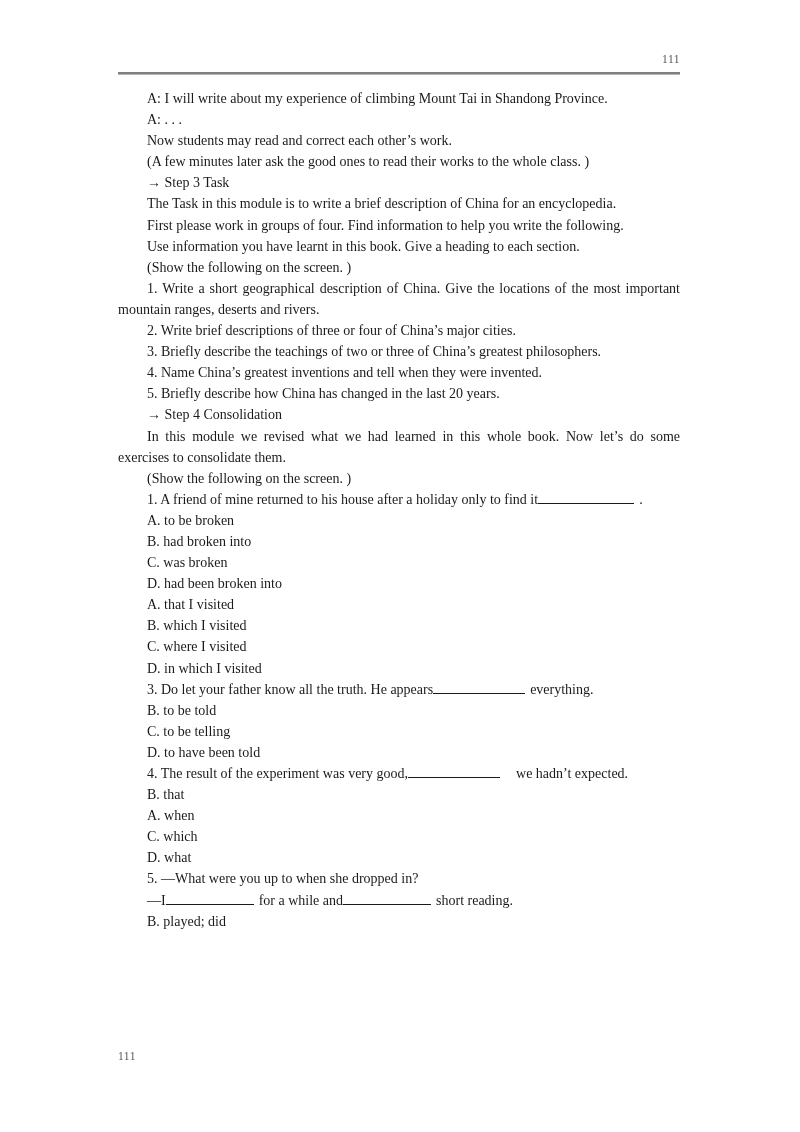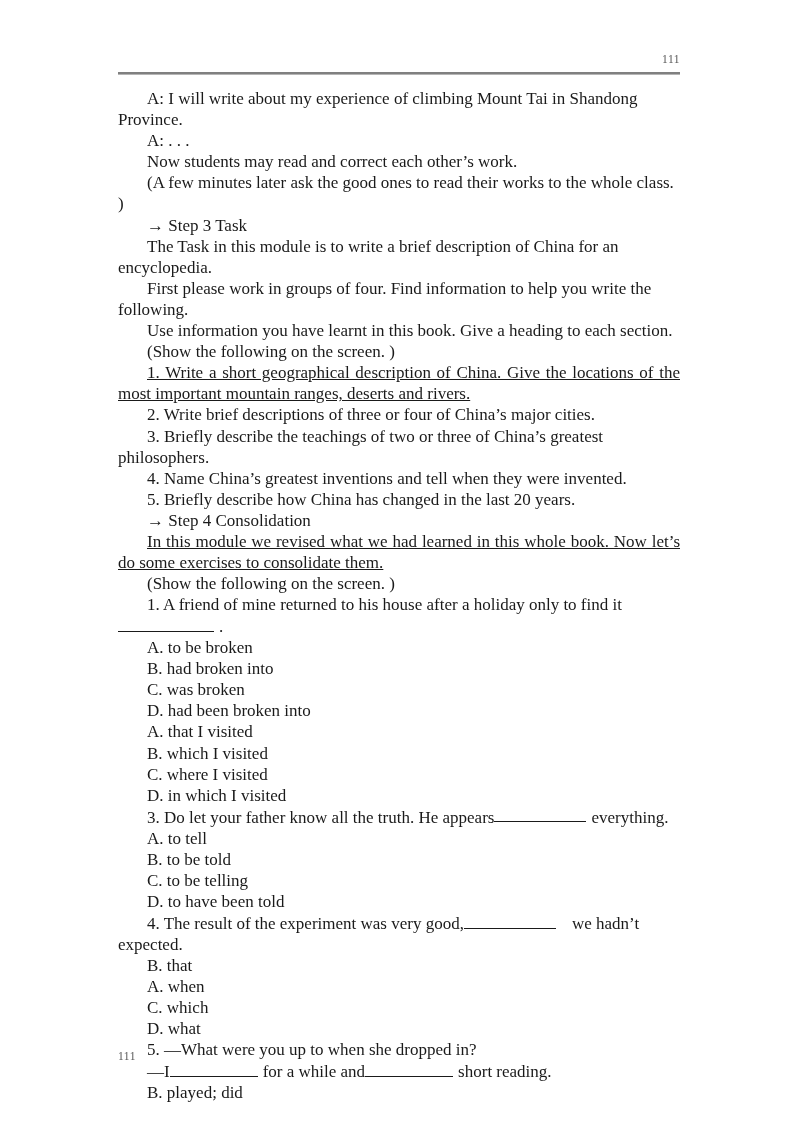--- a/index.html
+++ b/index.html
@@ -50,40 +50,39 @@
     background: #808080;
     border-bottom: 1px solid #b5b5b5;
   }
 
   
   .content {
     position: absolute;
     left: 118px;
     top: 88px;
     width: 562px;
-    font-size: 17px;
+    font-size: 14px;
     line-height: 21.1px;
   }
 
   .line {
     margin: 0;
     padding: 0;
     white-space: pre-wrap;
   }
   
   .ind {
     text-indent: 29px;
   }
   
   .para {
     margin: 0;
     text-align: justify;
     text-indent: 29px;
     text-justify: inter-word;
-    text-decoration: underline;
   }
   .para.last-left {
     text-align-last: left;
   }
 
   .blank {
     display: inline-block;
     border-bottom: 1px solid #1a1a1a;
     vertical-align: baseline;
     height: 0.92em;
@@ -149,21 +148,20 @@
     <div class="line ind">B. had broken into</div>
     <div class="line ind">C. was broken</div>
     <div class="line ind">D. had been broken into</div>
 
     <div class="line ind">A. that I visited</div>
     <div class="line ind">B. which I visited</div>
     <div class="line ind">C. where I visited</div>
     <div class="line ind">D. in which I visited</div>
 
     <div class="line ind"><span>3. Do let your father know all the truth. He appears</span><span class="blank w-mid"></span><span class="gap-sm"></span><span>everything.</span></div>
-    <div class="line ind">A. to tell</div>
     <div class="line ind">B. to be told</div>
     <div class="line ind">C. to be telling</div>
     <div class="line ind">D. to have been told</div>
 
     <div class="line ind"><span>4. The result of the experiment was very good,</span><span class="blank w-mid"></span><span class="gap-md"></span><span>we hadn’t expected.</span></div>
     <div class="line ind">B. that</div>
     <div class="line ind">A. when</div>
     <div class="line ind">C. which</div>
     <div class="line ind">D. what</div>
 

